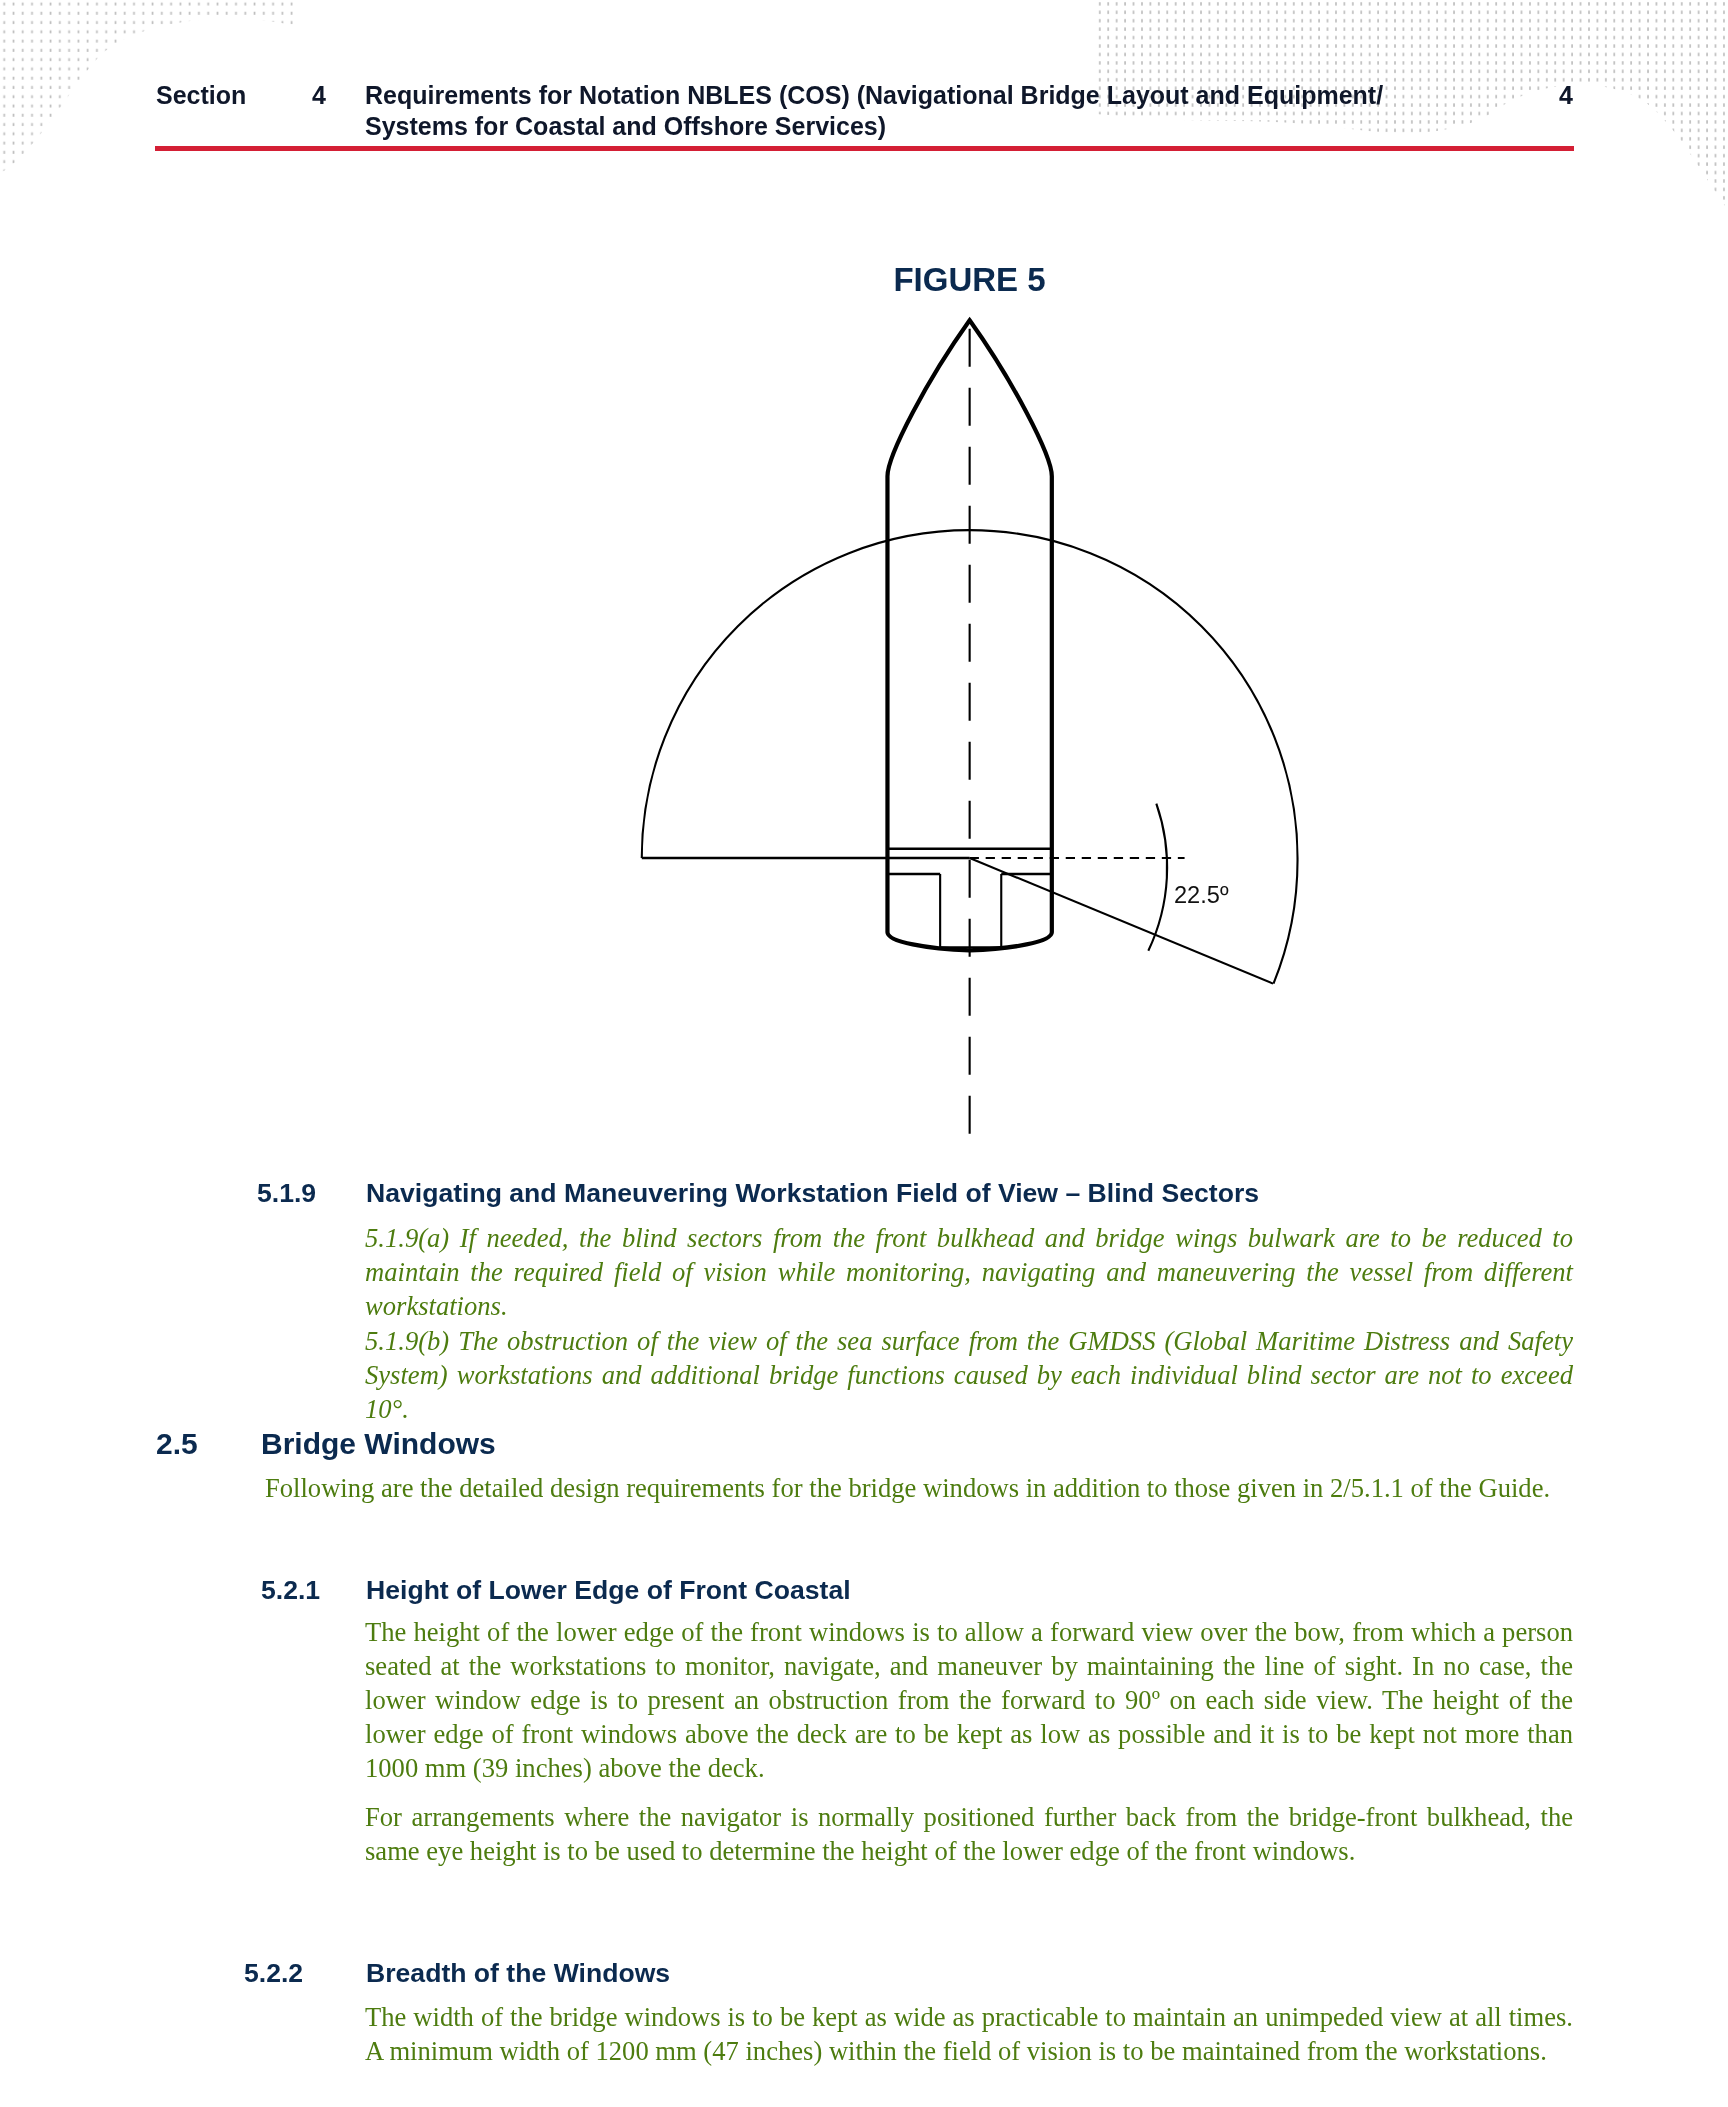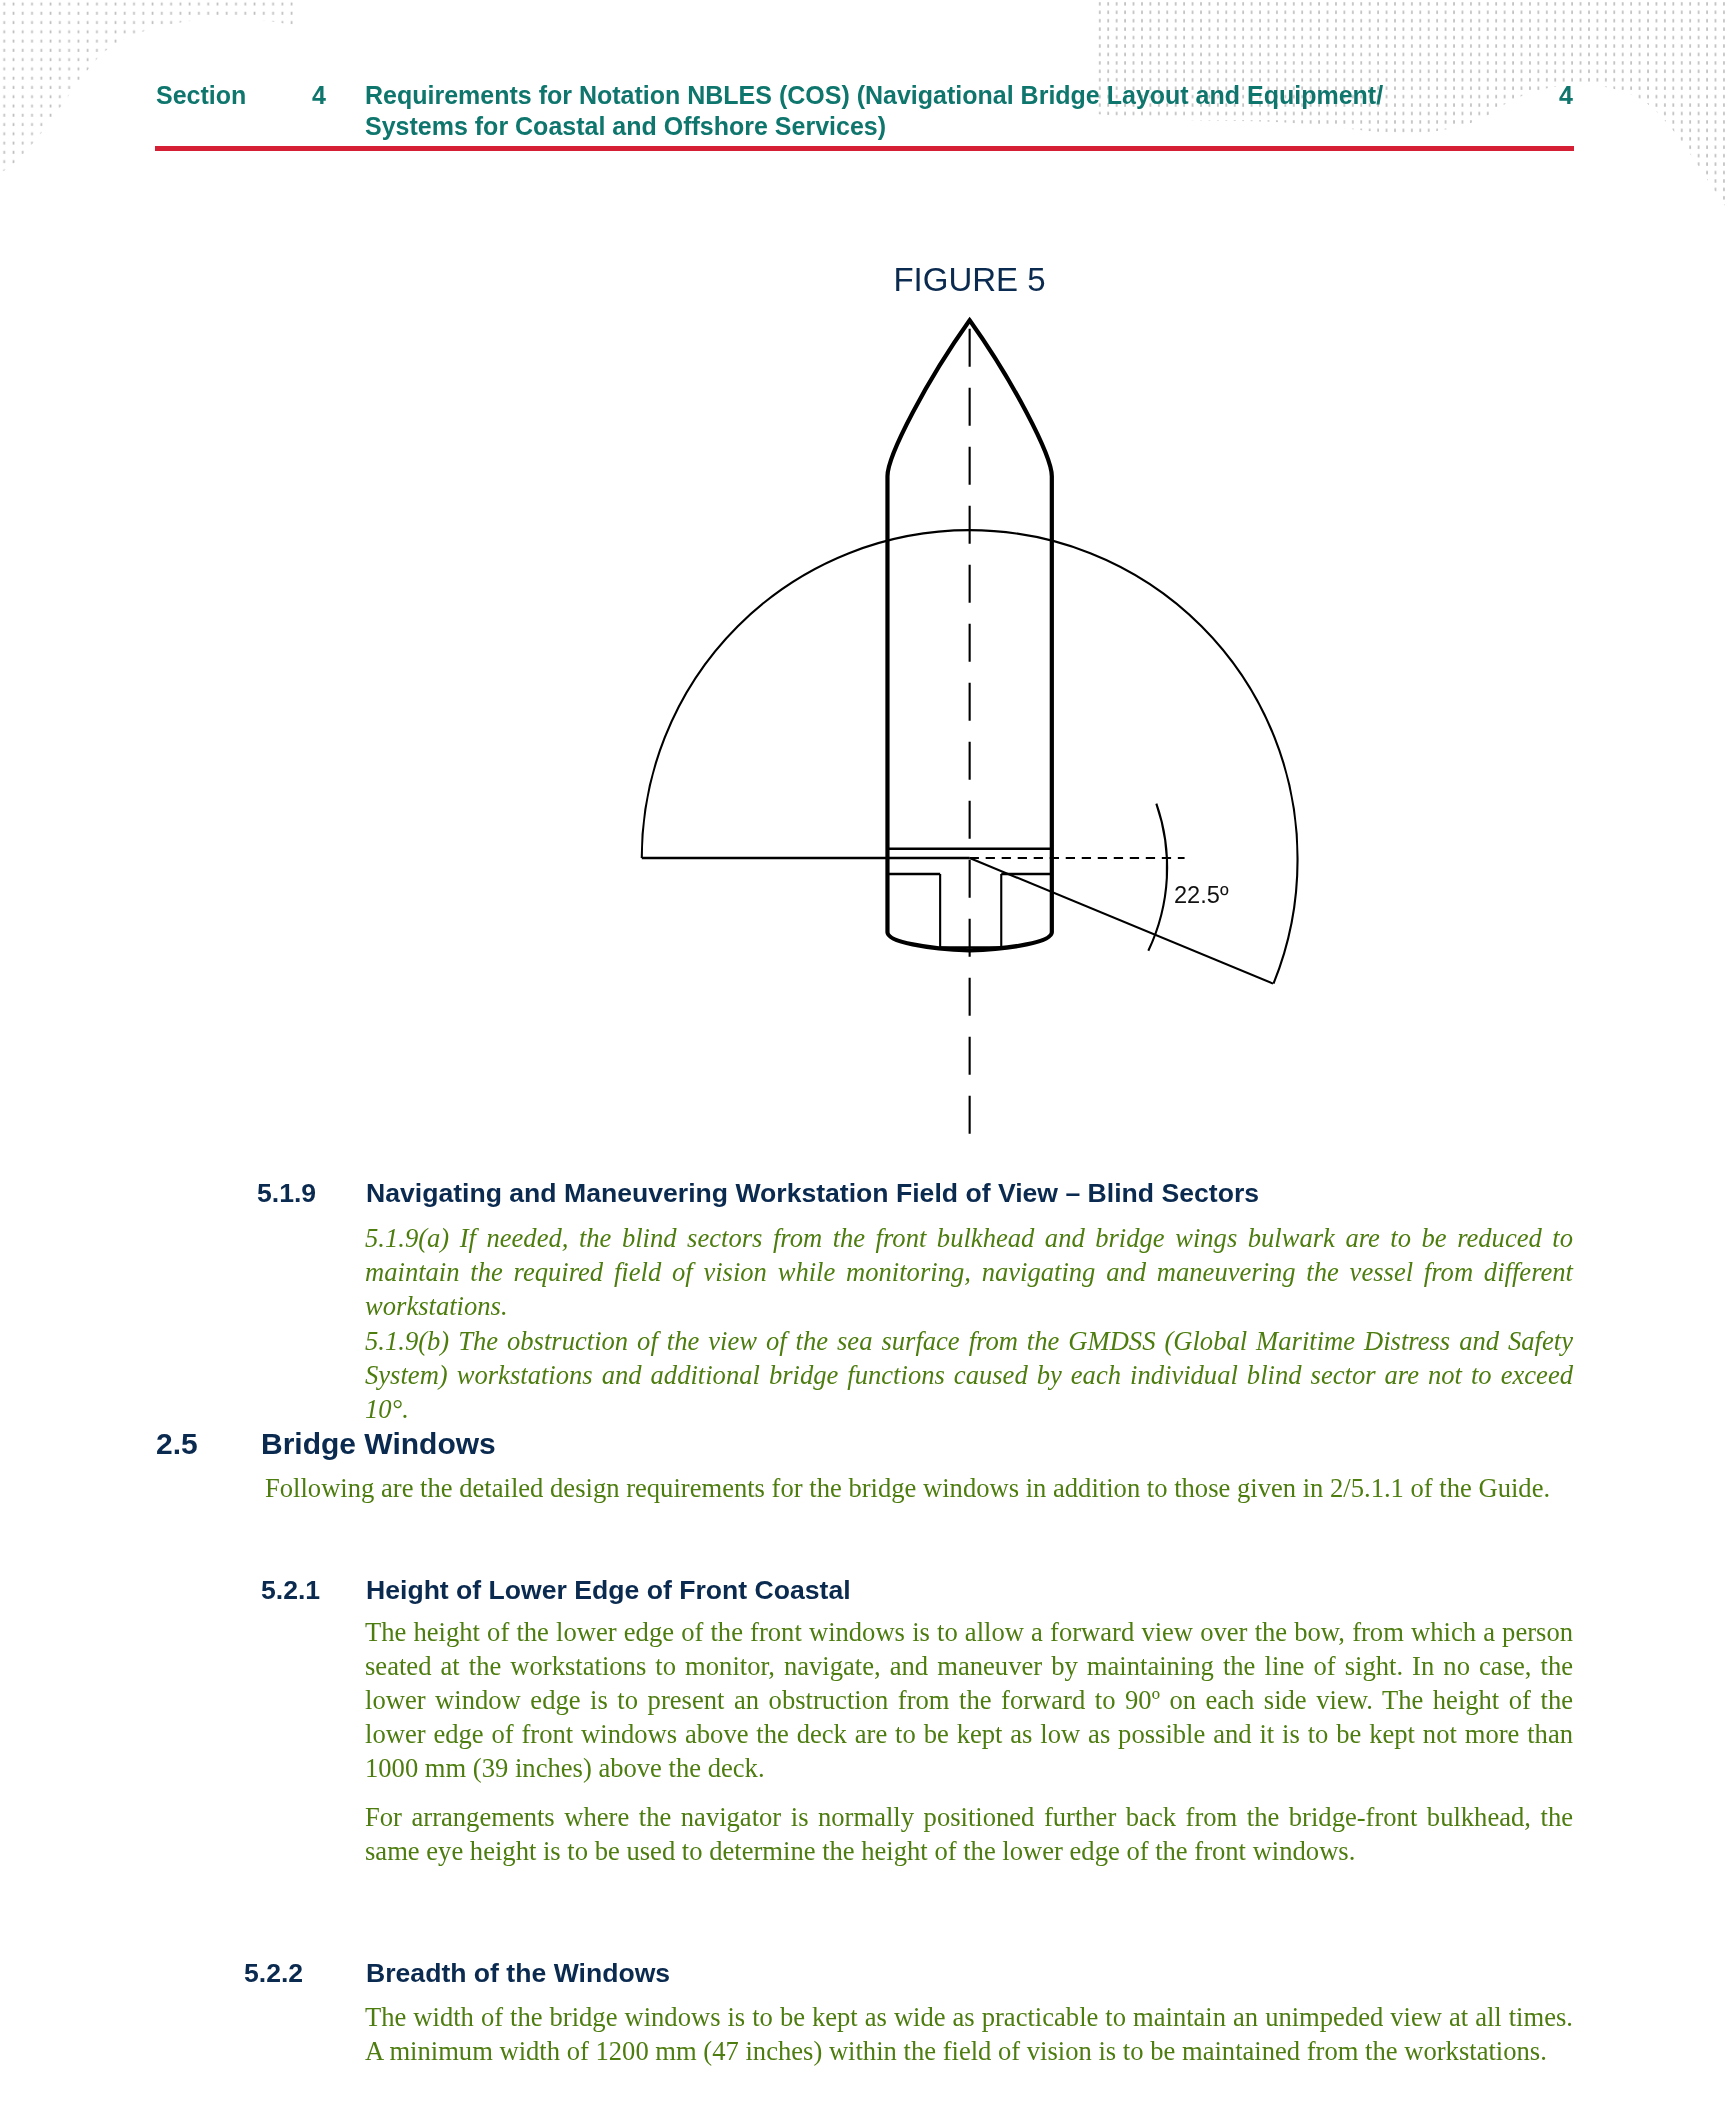--- a/index.html
+++ b/index.html
@@ -1,20 +1,20 @@
 <!DOCTYPE html>
 <html style="font-size:6.7px"><head>
 <meta charset="utf-8">
 <style>
   html, body { margin: 0; padding: 0; }
   body { width: 1729px; height: 2445px; background: #ffffff; position: relative; overflow: hidden; }
   .abs { position: absolute; }
-  .hdr { font-family: "Liberation Sans", sans-serif; font-weight: bold; font-size: 25px; line-height: 33px; color: #0f766e; }
+  .hdr { font-family: "Liberation Sans", sans-serif; font-weight: bold; font-size: 25px; line-height: 33px; color: #0f172a; }
   .redrule { position: absolute; left: 155px; top: 146px; width: 1419px; height: 5px; background: #d41f35; }
-  .fig-title { font-family: "Liberation Sans", sans-serif; font-weight: normal; font-size: 33px; color: #0b2a4f; text-align: center; }
+  .fig-title { font-family: "Liberation Sans", sans-serif; font-weight: bold; font-size: 33px; color: #0b2a4f; text-align: center; }
   .h3 { font-family: "Liberation Sans", sans-serif; font-weight: bold; font-size: 26.6px; color: #0b2a4f; }
   .h2 { font-family: "Liberation Sans", sans-serif; font-weight: bold; font-size: 30px; color: #0b2a4f; }
   .body { font-family: "Liberation Serif", serif; font-size: 26.6px; line-height: 34px; color: #4d7c0f; text-align: justify; }
   .ital { font-style: italic; }
   .dots { position: absolute; opacity: 0.55; }
 </style>
 </head>
 <body>
 
 <svg class="dots" style="left:0;top:0;" width="295" height="177" viewBox="0 0 700 420">

